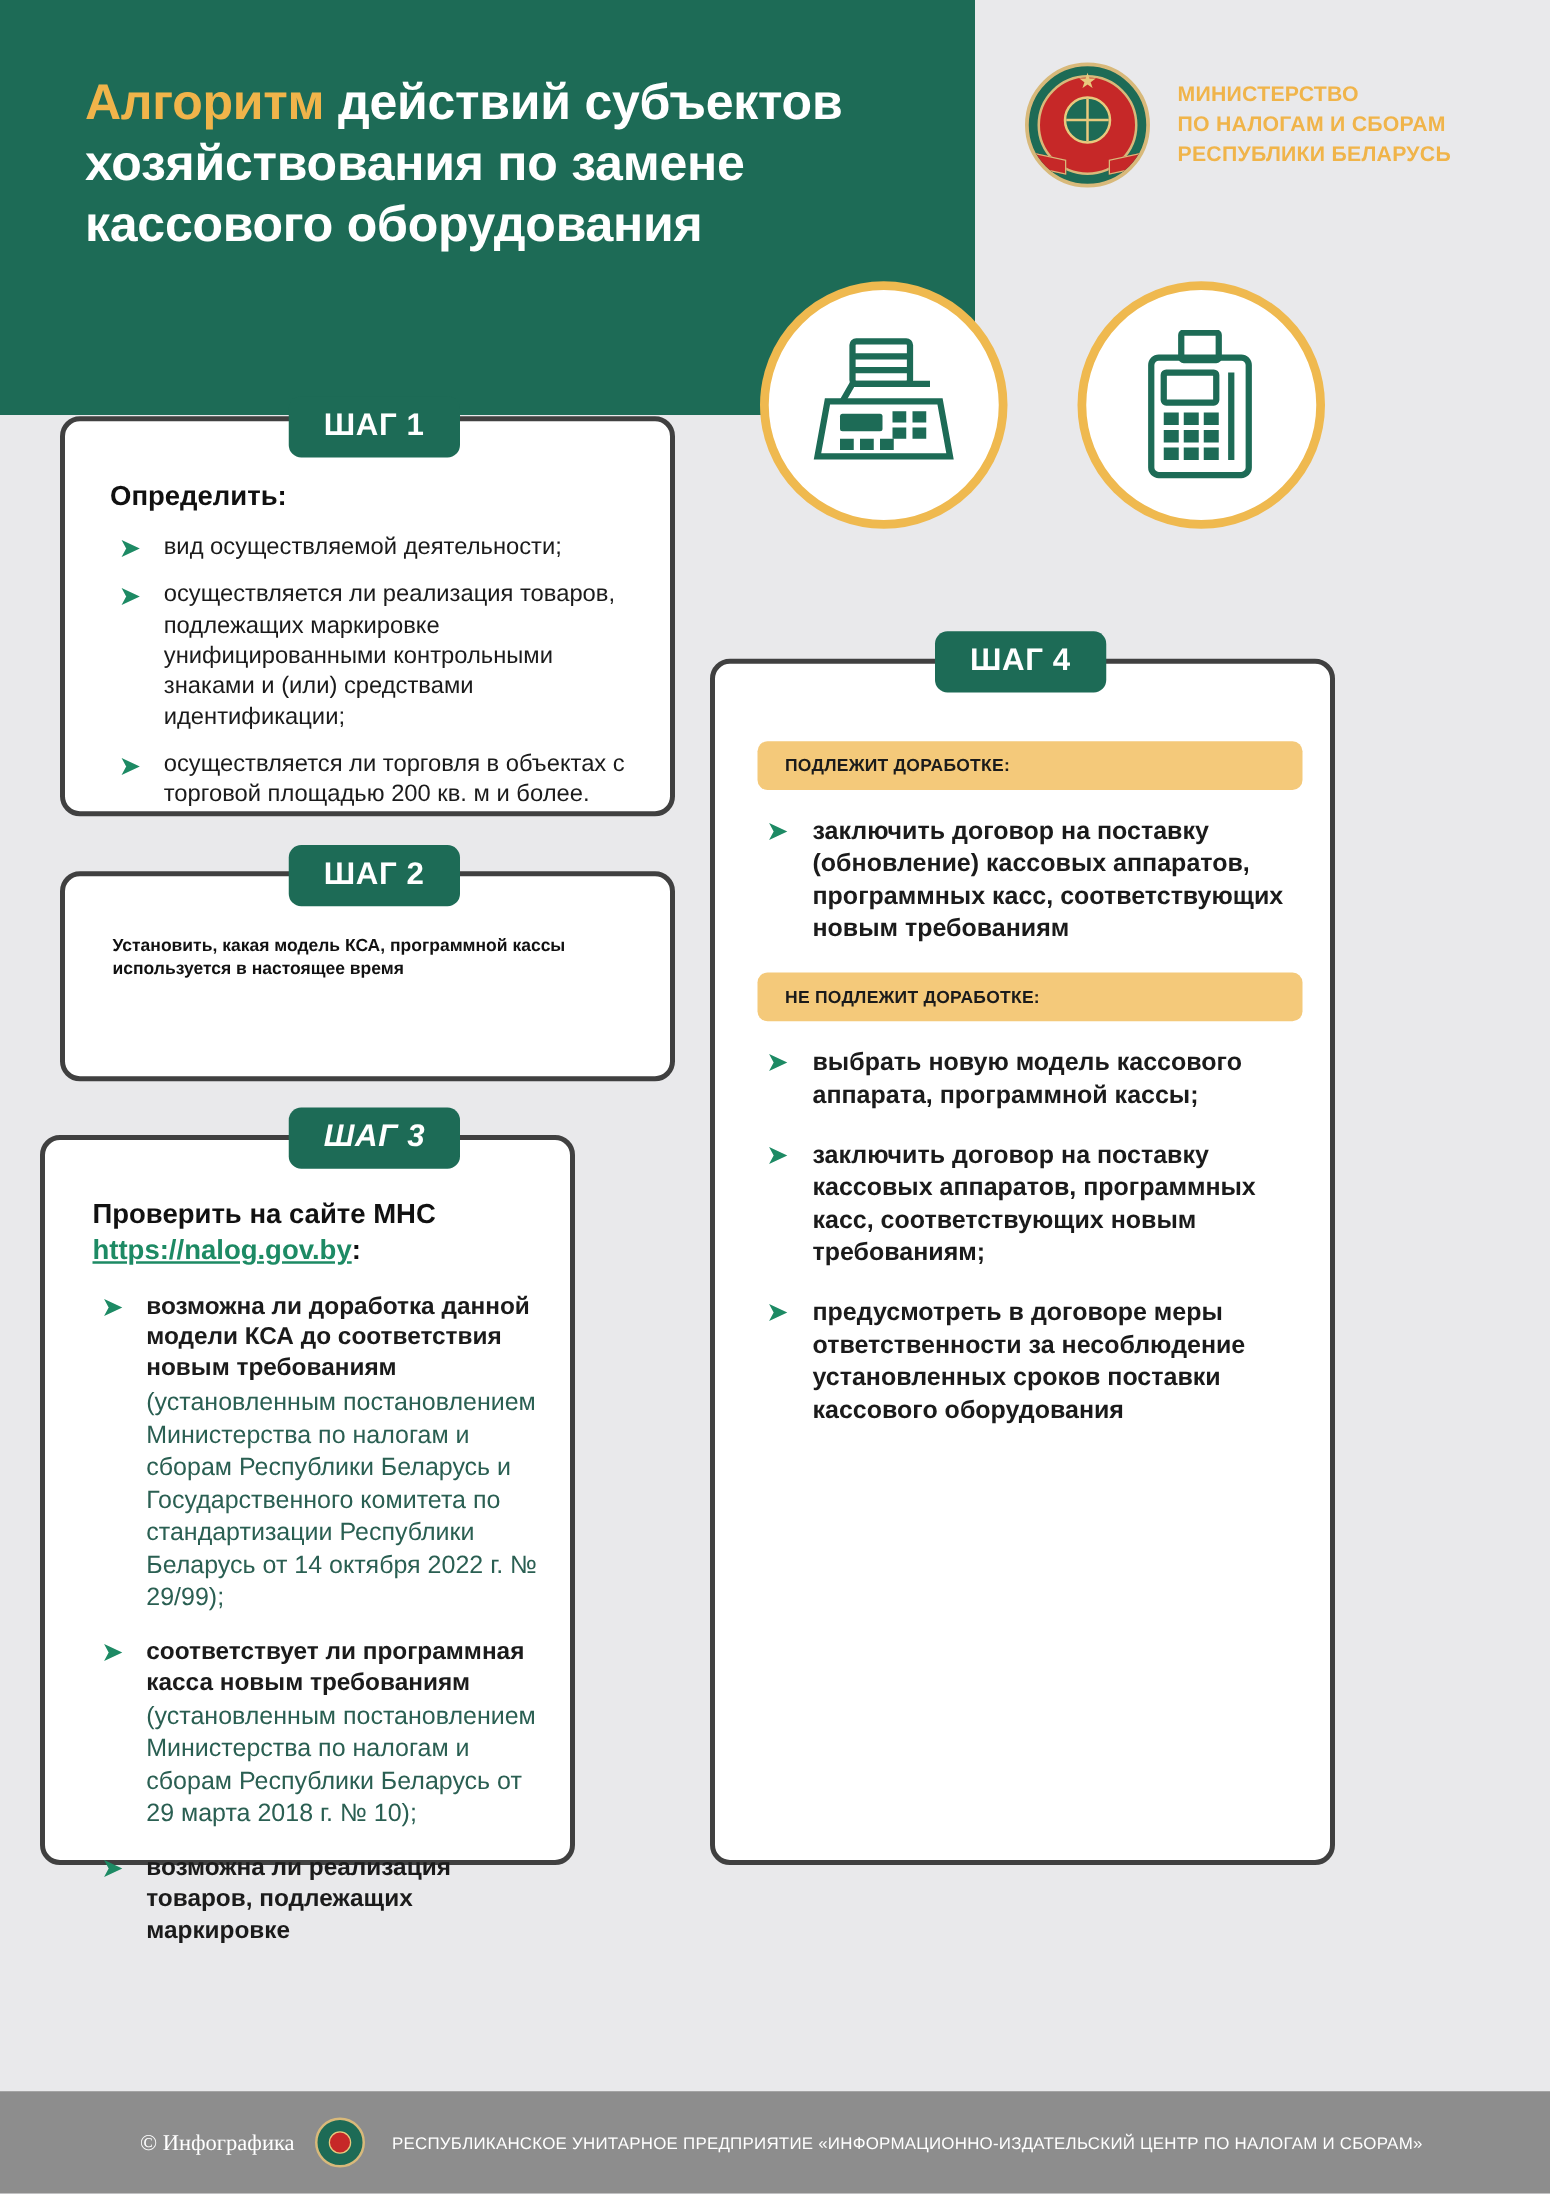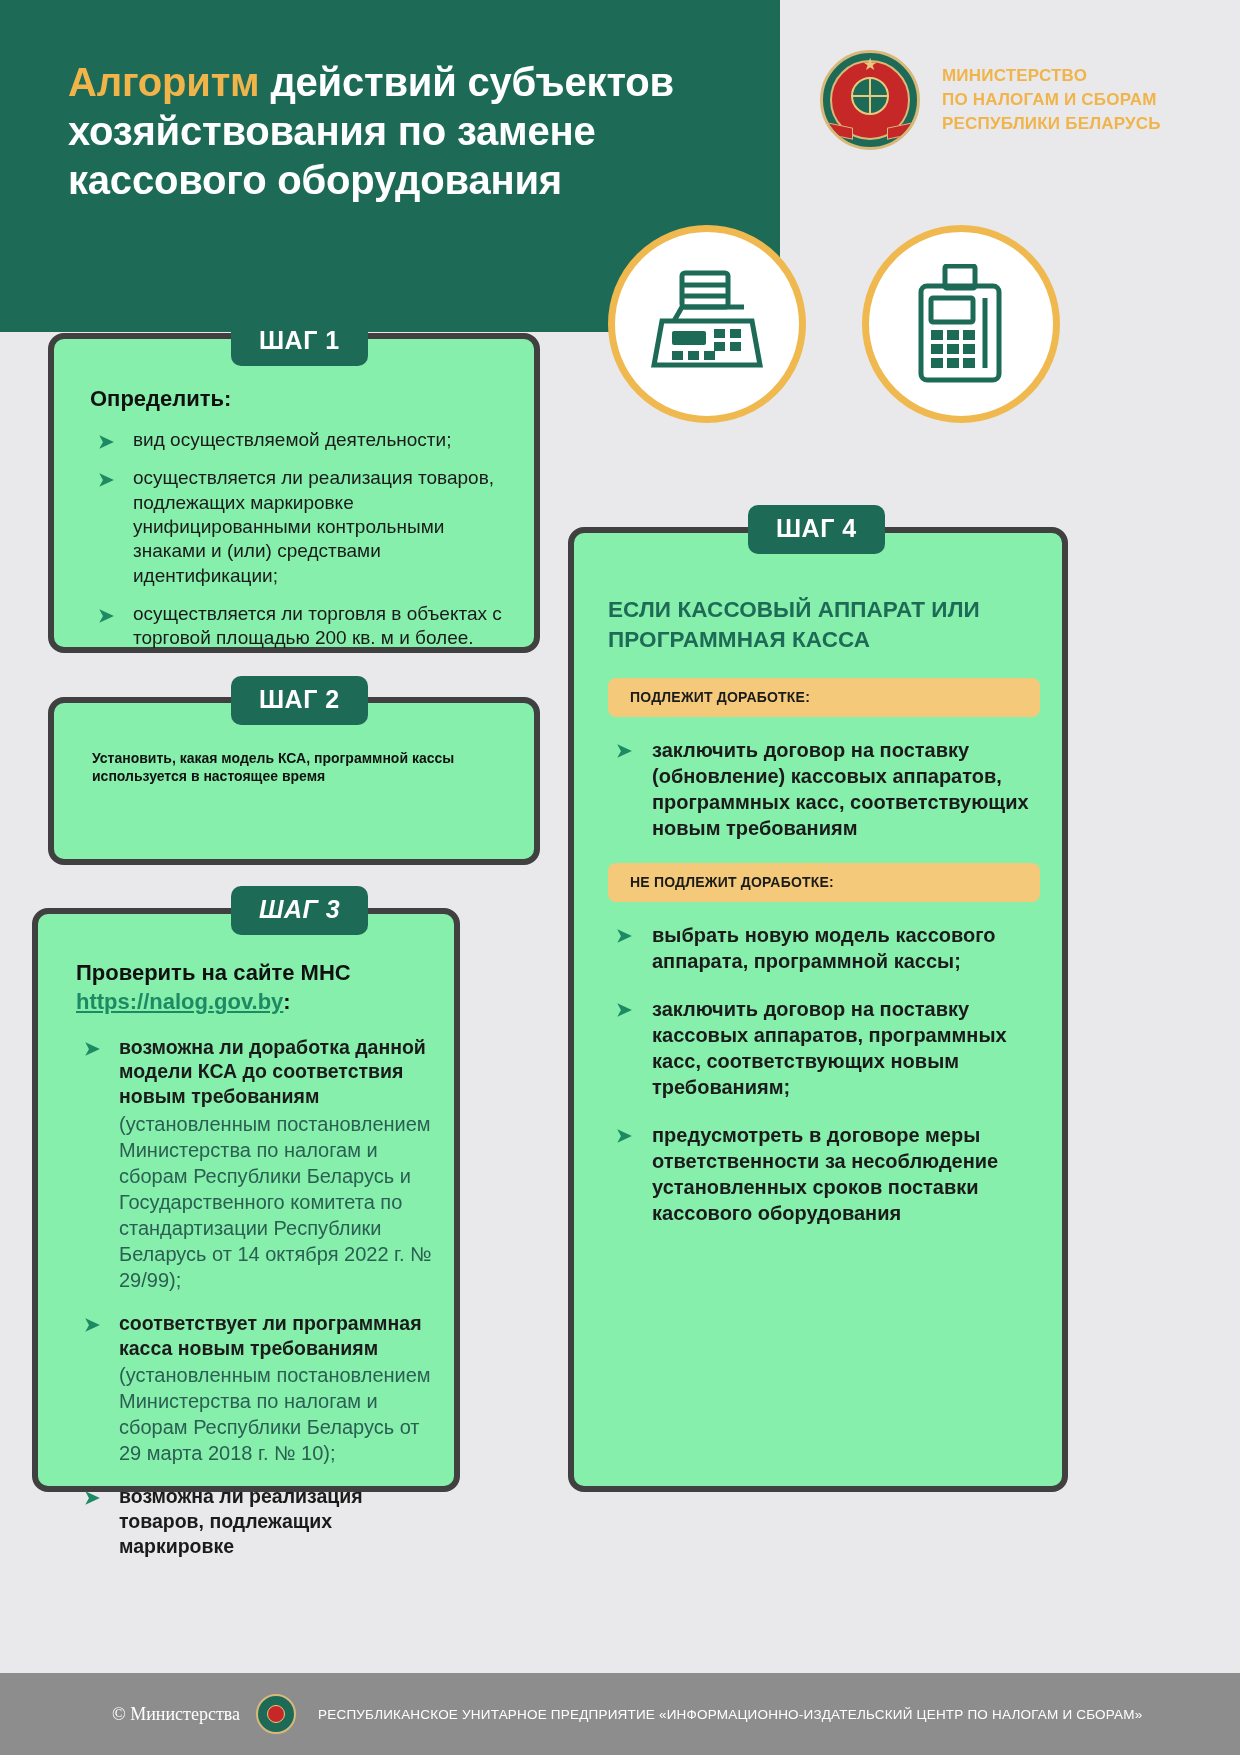--- a/index.html
+++ b/index.html
@@ -103,22 +103,22 @@
     background: #ffffff;
     border: 7px solid #efb94f;
     display: flex; align-items: center; justify-content: center;
   }
   .circ.one { left: 608px; top: 225px; }
   .circ.two { left: 862px; top: 225px; }
 
   
   .card {
     position: absolute;
-    background: #86efac;
-    border: 6px solid #404040;
+    background: #ffffff;
+    border: 4px solid #404040;
     border-radius: 16px;
   }
   .step-tab {
     position: absolute;
     background: #1d6b56;
     border-radius: 10px;
     color: #ffffff;
     font-size: 25px;
     font-weight: bold;
     letter-spacing: 0.5px;
@@ -356,41 +356,40 @@
           <span class="arw">➤</span>
           <span>возможна ли реализация товаров, подлежащих маркировке</span>
         </li>
       </ul>
     </div>
   </div>
 
   <div class="step-tab tab4">ШАГ 4</div>
   <div class="card card4">
     <div class="inner">
-      <h2>ЕСЛИ КАССОВЫЙ АППАРАТ ИЛИ ПРОГРАММНАЯ КАССА</h2>
 
       <div class="group">
         <div class="yellow-bar">ПОДЛЕЖИТ ДОРАБОТКЕ:</div>
         <ul class="bullets">
           <li><span class="arw">➤</span><span>заключить договор на поставку (обновление) кассовых аппаратов, программных касс, соответствующих новым требованиям</span></li>
         </ul>
       </div>
 
       <div class="group">
         <div class="yellow-bar">НЕ ПОДЛЕЖИТ ДОРАБОТКЕ:</div>
         <ul class="bullets">
           <li><span class="arw">➤</span><span>выбрать новую модель кассового аппарата, программной кассы;</span></li>
           <li><span class="arw">➤</span><span>заключить договор на поставку кассовых аппаратов, программных касс, соответствующих новым требованиям;</span></li>
           <li><span class="arw">➤</span><span>предусмотреть в договоре меры ответственности за несоблюдение установленных сроков поставки кассового оборудования</span></li>
         </ul>
       </div>
     </div>
   </div>
 
   <div class="footer">
-    <span class="copy">© Министерства</span>
+    <span class="copy">© Инфографика</span>
     <span class="mini-emblem">
         <span class="g"></span>
       </span>
     <span class="org">РЕСПУБЛИКАНСКОЕ УНИТАРНОЕ ПРЕДПРИЯТИЕ «ИНФОРМАЦИОННО-ИЗДАТЕЛЬСКИЙ ЦЕНТР ПО НАЛОГАМ И СБОРАМ»</span>
   </div>
 
 </div>
 
 </body></html>

